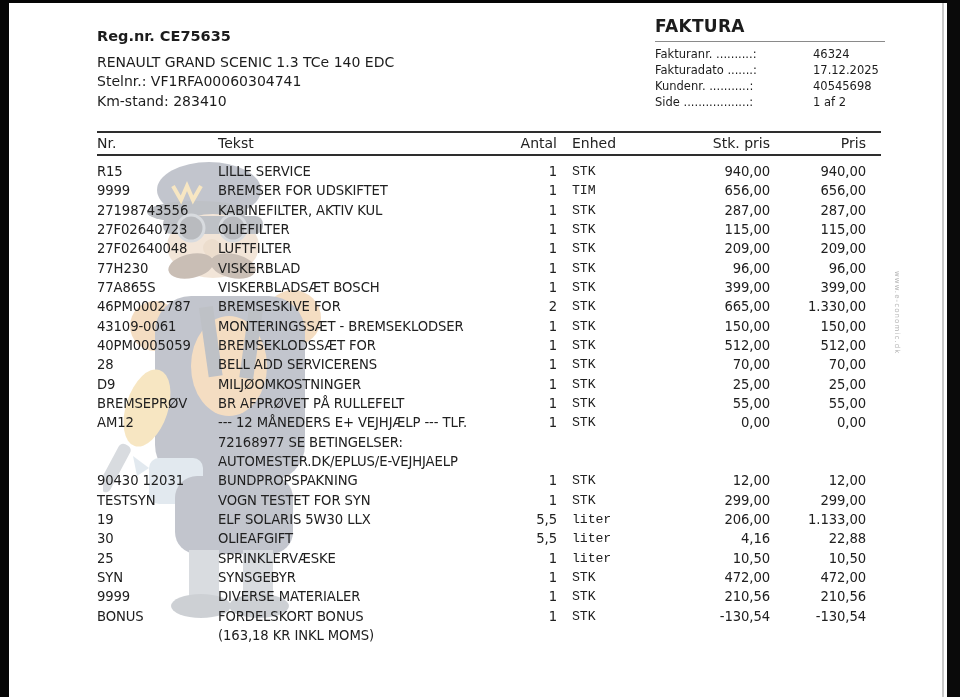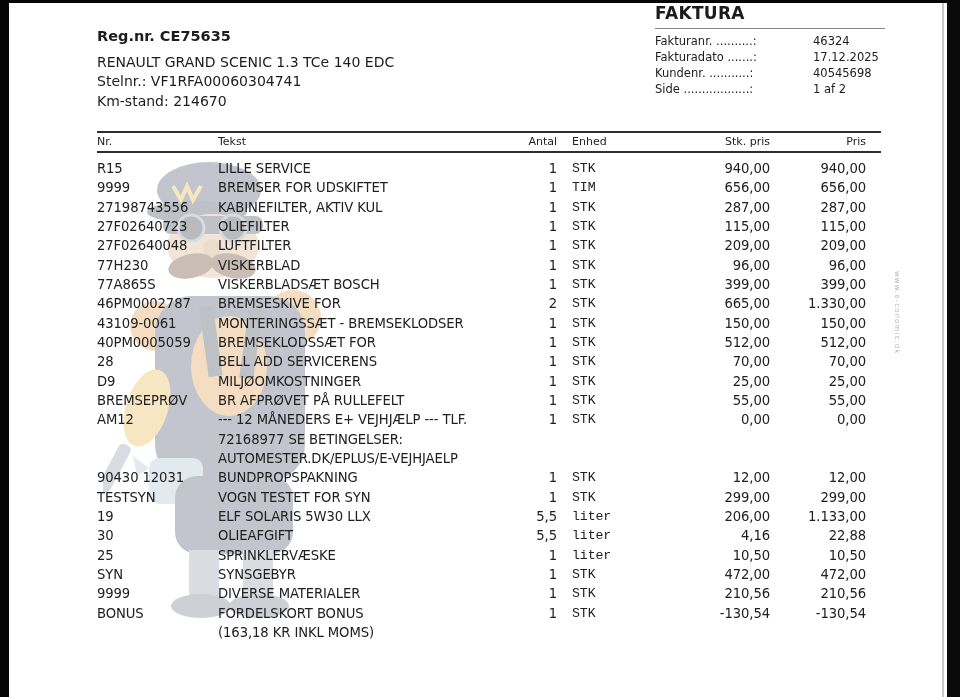--- a/index.html
+++ b/index.html
@@ -38,21 +38,21 @@
 
   
   .vehicle-block {
     position: absolute; left: 97px; top: 27px; z-index: 3;
     color: #1c1c1c; font-size: 14px; line-height: 19.5px;
   }
   .vehicle-block .reg-line { font-weight: bold; font-size: 14.5px; margin-bottom: 6px; }
 
   
   .invoice-block {
-    position: absolute; left: 655px; top: 3px; width: 230px; z-index: 3;
+    position: absolute; left: 655px; top: 16px; width: 230px; z-index: 3;
     color: #1c1c1c;
   }
   .invoice-title { font-size: 17px; font-weight: bold; letter-spacing: 0.3px; }
   .invoice-rule { border: none; border-top: 1px solid #8a8a8a; margin: 5px 0 4px 0; }
   .invoice-field { display: flex; font-size: 11.5px; line-height: 16px; white-space: nowrap; gap: 38px; }
   .invoice-field .f-label { width: 120px; flex: 0 0 120px; }
   .invoice-field .f-value { }
 
   
   .items-table {
@@ -61,21 +61,21 @@
     color: #202020;
   }
   .items-table col.c-nr      { width: 121px; }
   .items-table col.c-tekst   { width: 300px; }
   .items-table col.c-antal   { width: 39px;  }
   .items-table col.c-enhed   { width: 130px; }
   .items-table col.c-stkpris { width: 83px;  }
   .items-table col.c-pris    { width: 111px; }
 
   .items-table thead th {
-    font-size: 11px; font-weight: normal; color: #222;
+    font-size: 14px; font-weight: normal; color: #222;
     border-top: 2px solid #2e2e2e;
     border-bottom: 2px solid #2e2e2e;
     padding: 2px 0 3px 0;
     text-align: left; vertical-align: middle;
     font-family: "DejaVu Sans", sans-serif;
   }
   .items-table thead th.h-antal,
   .items-table thead th.h-stkpris,
   .items-table thead th.h-pris { text-align: right; }
   .items-table thead th.h-enhed { padding-left: 15px; }
@@ -142,21 +142,21 @@
       </g>
     </svg>
   </div>
 
   <div class="side-watermark">www.e-conomic.dk</div>
 
   <div class="vehicle-block">
     <div class="reg-line">Reg.nr. CE75635</div>
     <div>RENAULT GRAND SCENIC 1.3 TCe 140 EDC</div>
     <div>Stelnr.: VF1RFA00060304741</div>
-    <div>Km-stand: 214670</div>
+    <div>Km-stand: 283410</div>
   </div>
 
   <div class="invoice-block">
     <div class="invoice-title">FAKTURA</div>
     <hr class="invoice-rule">
     <div class="invoice-field">
       <span class="f-label">Fakturanr. ..........:</span>
       <span class="f-value">46324</span>
     </div>
     <div class="invoice-field">

